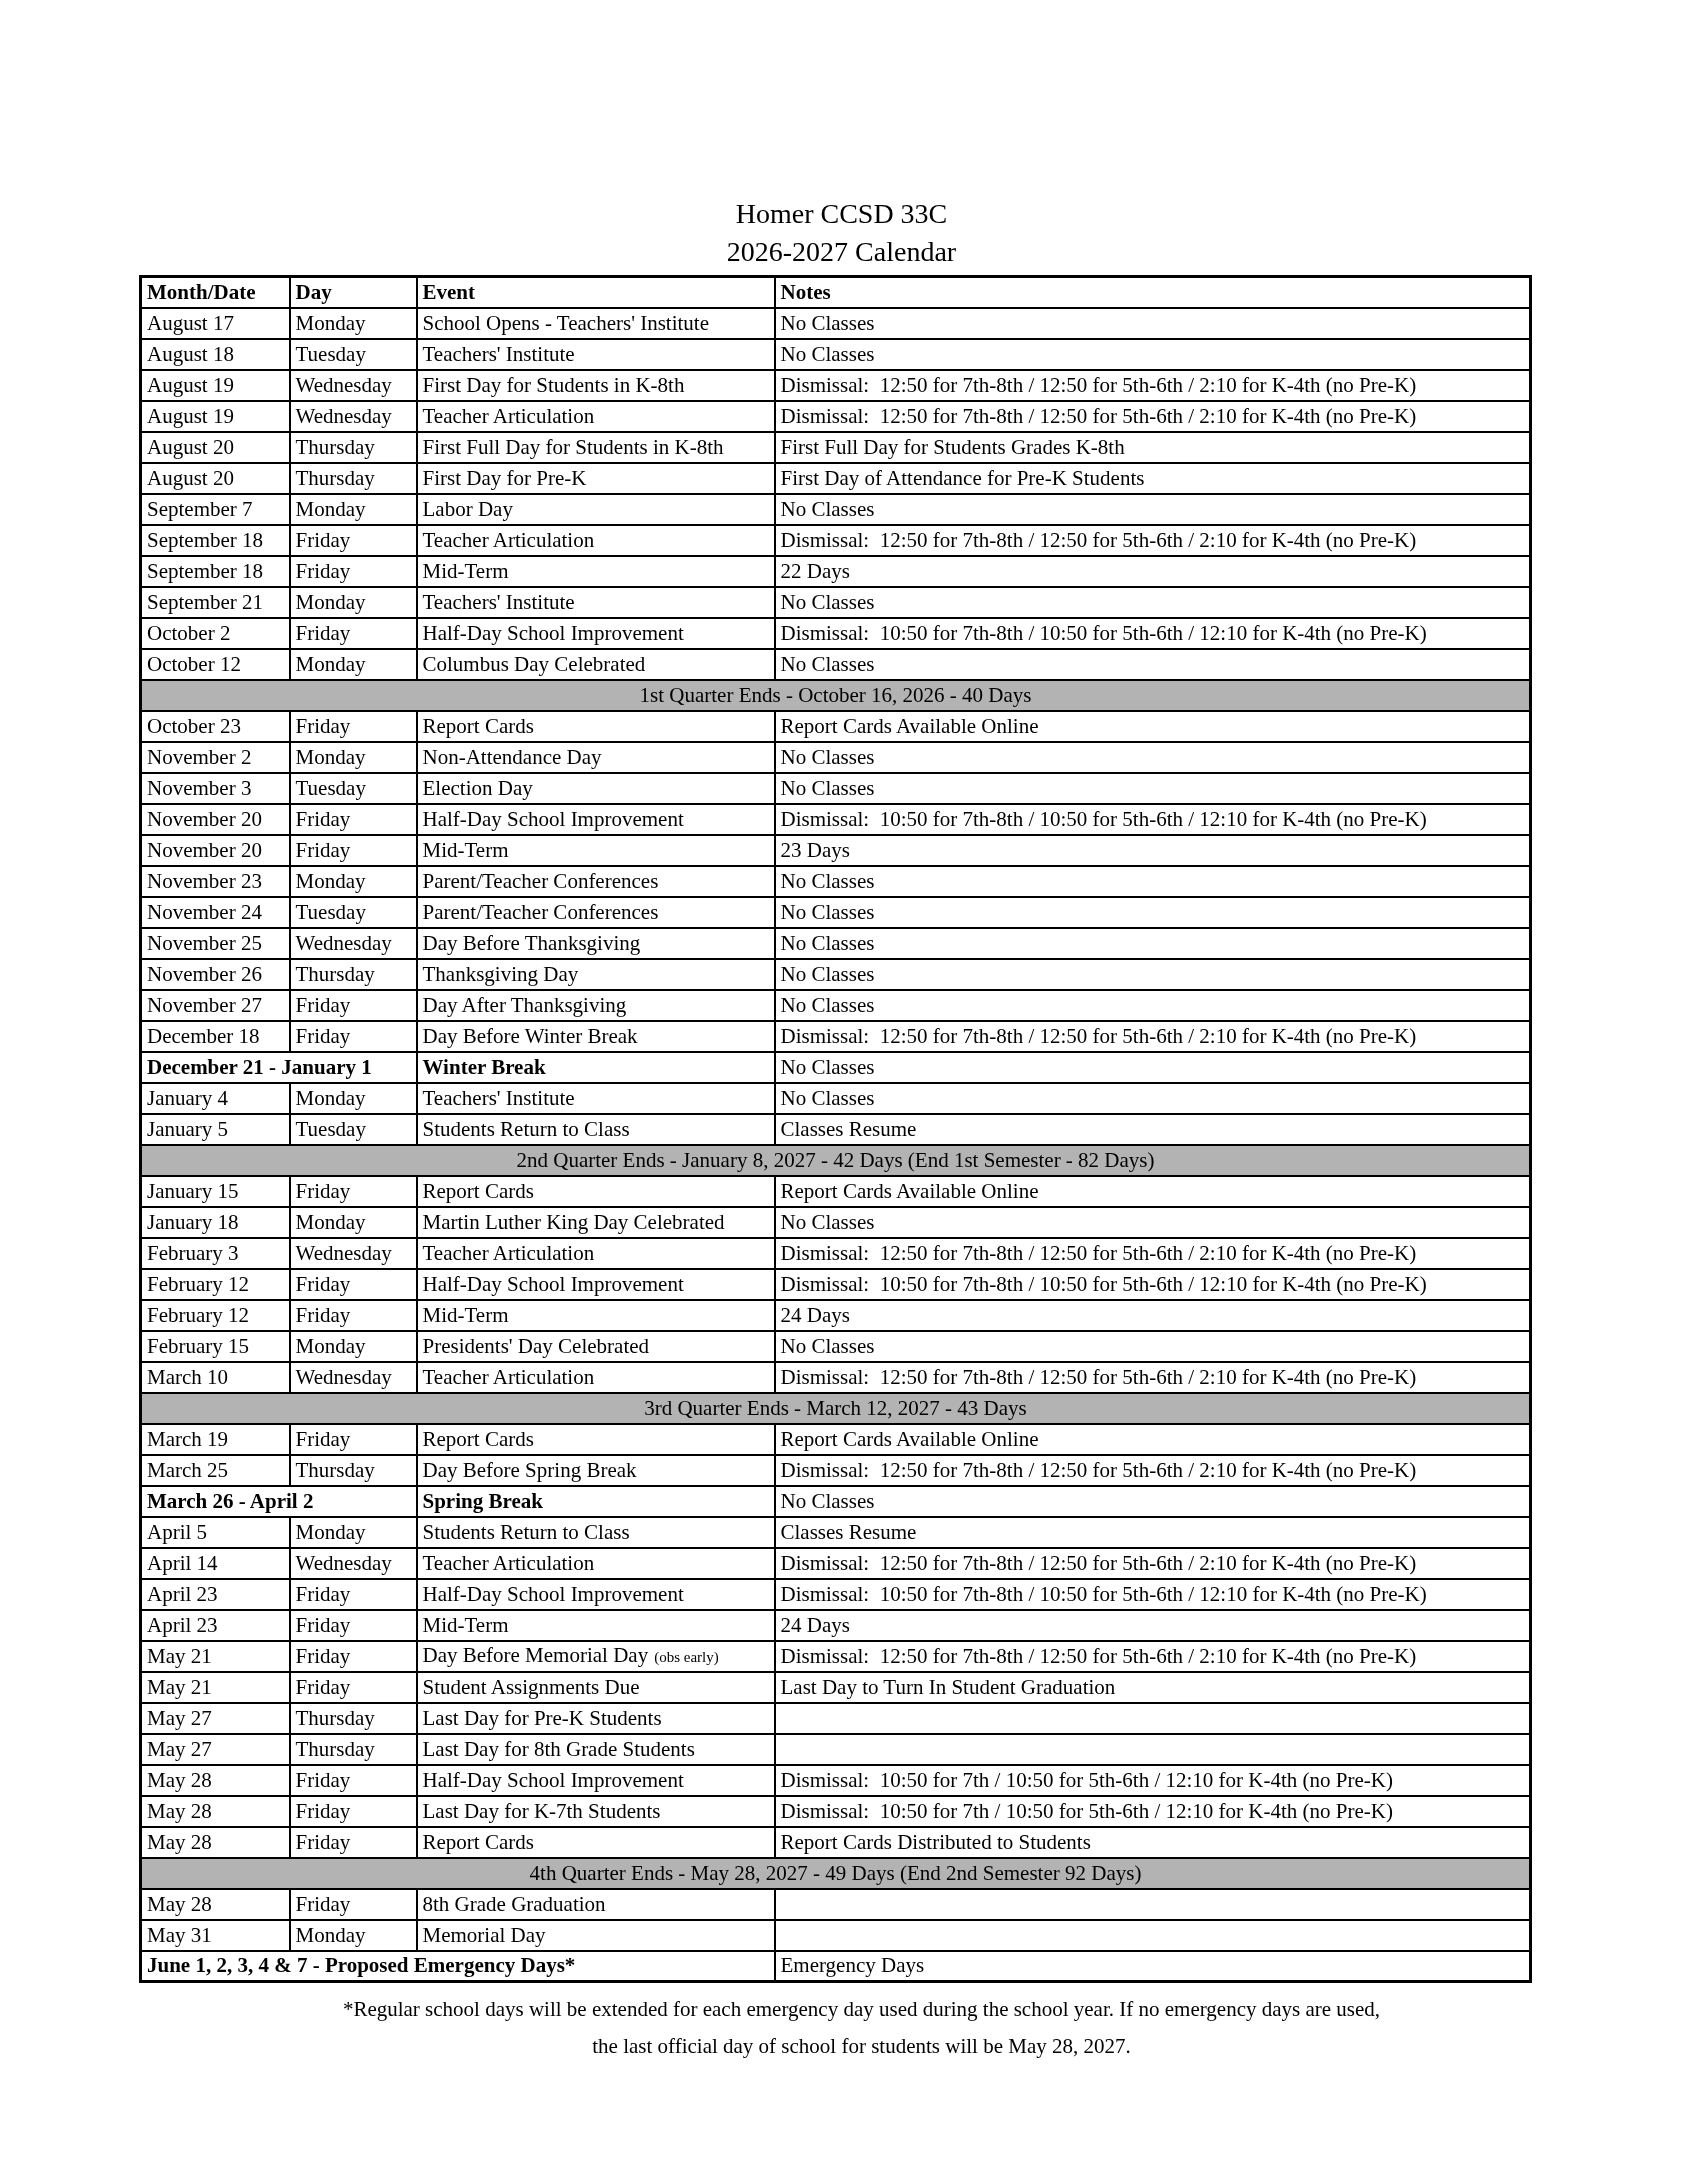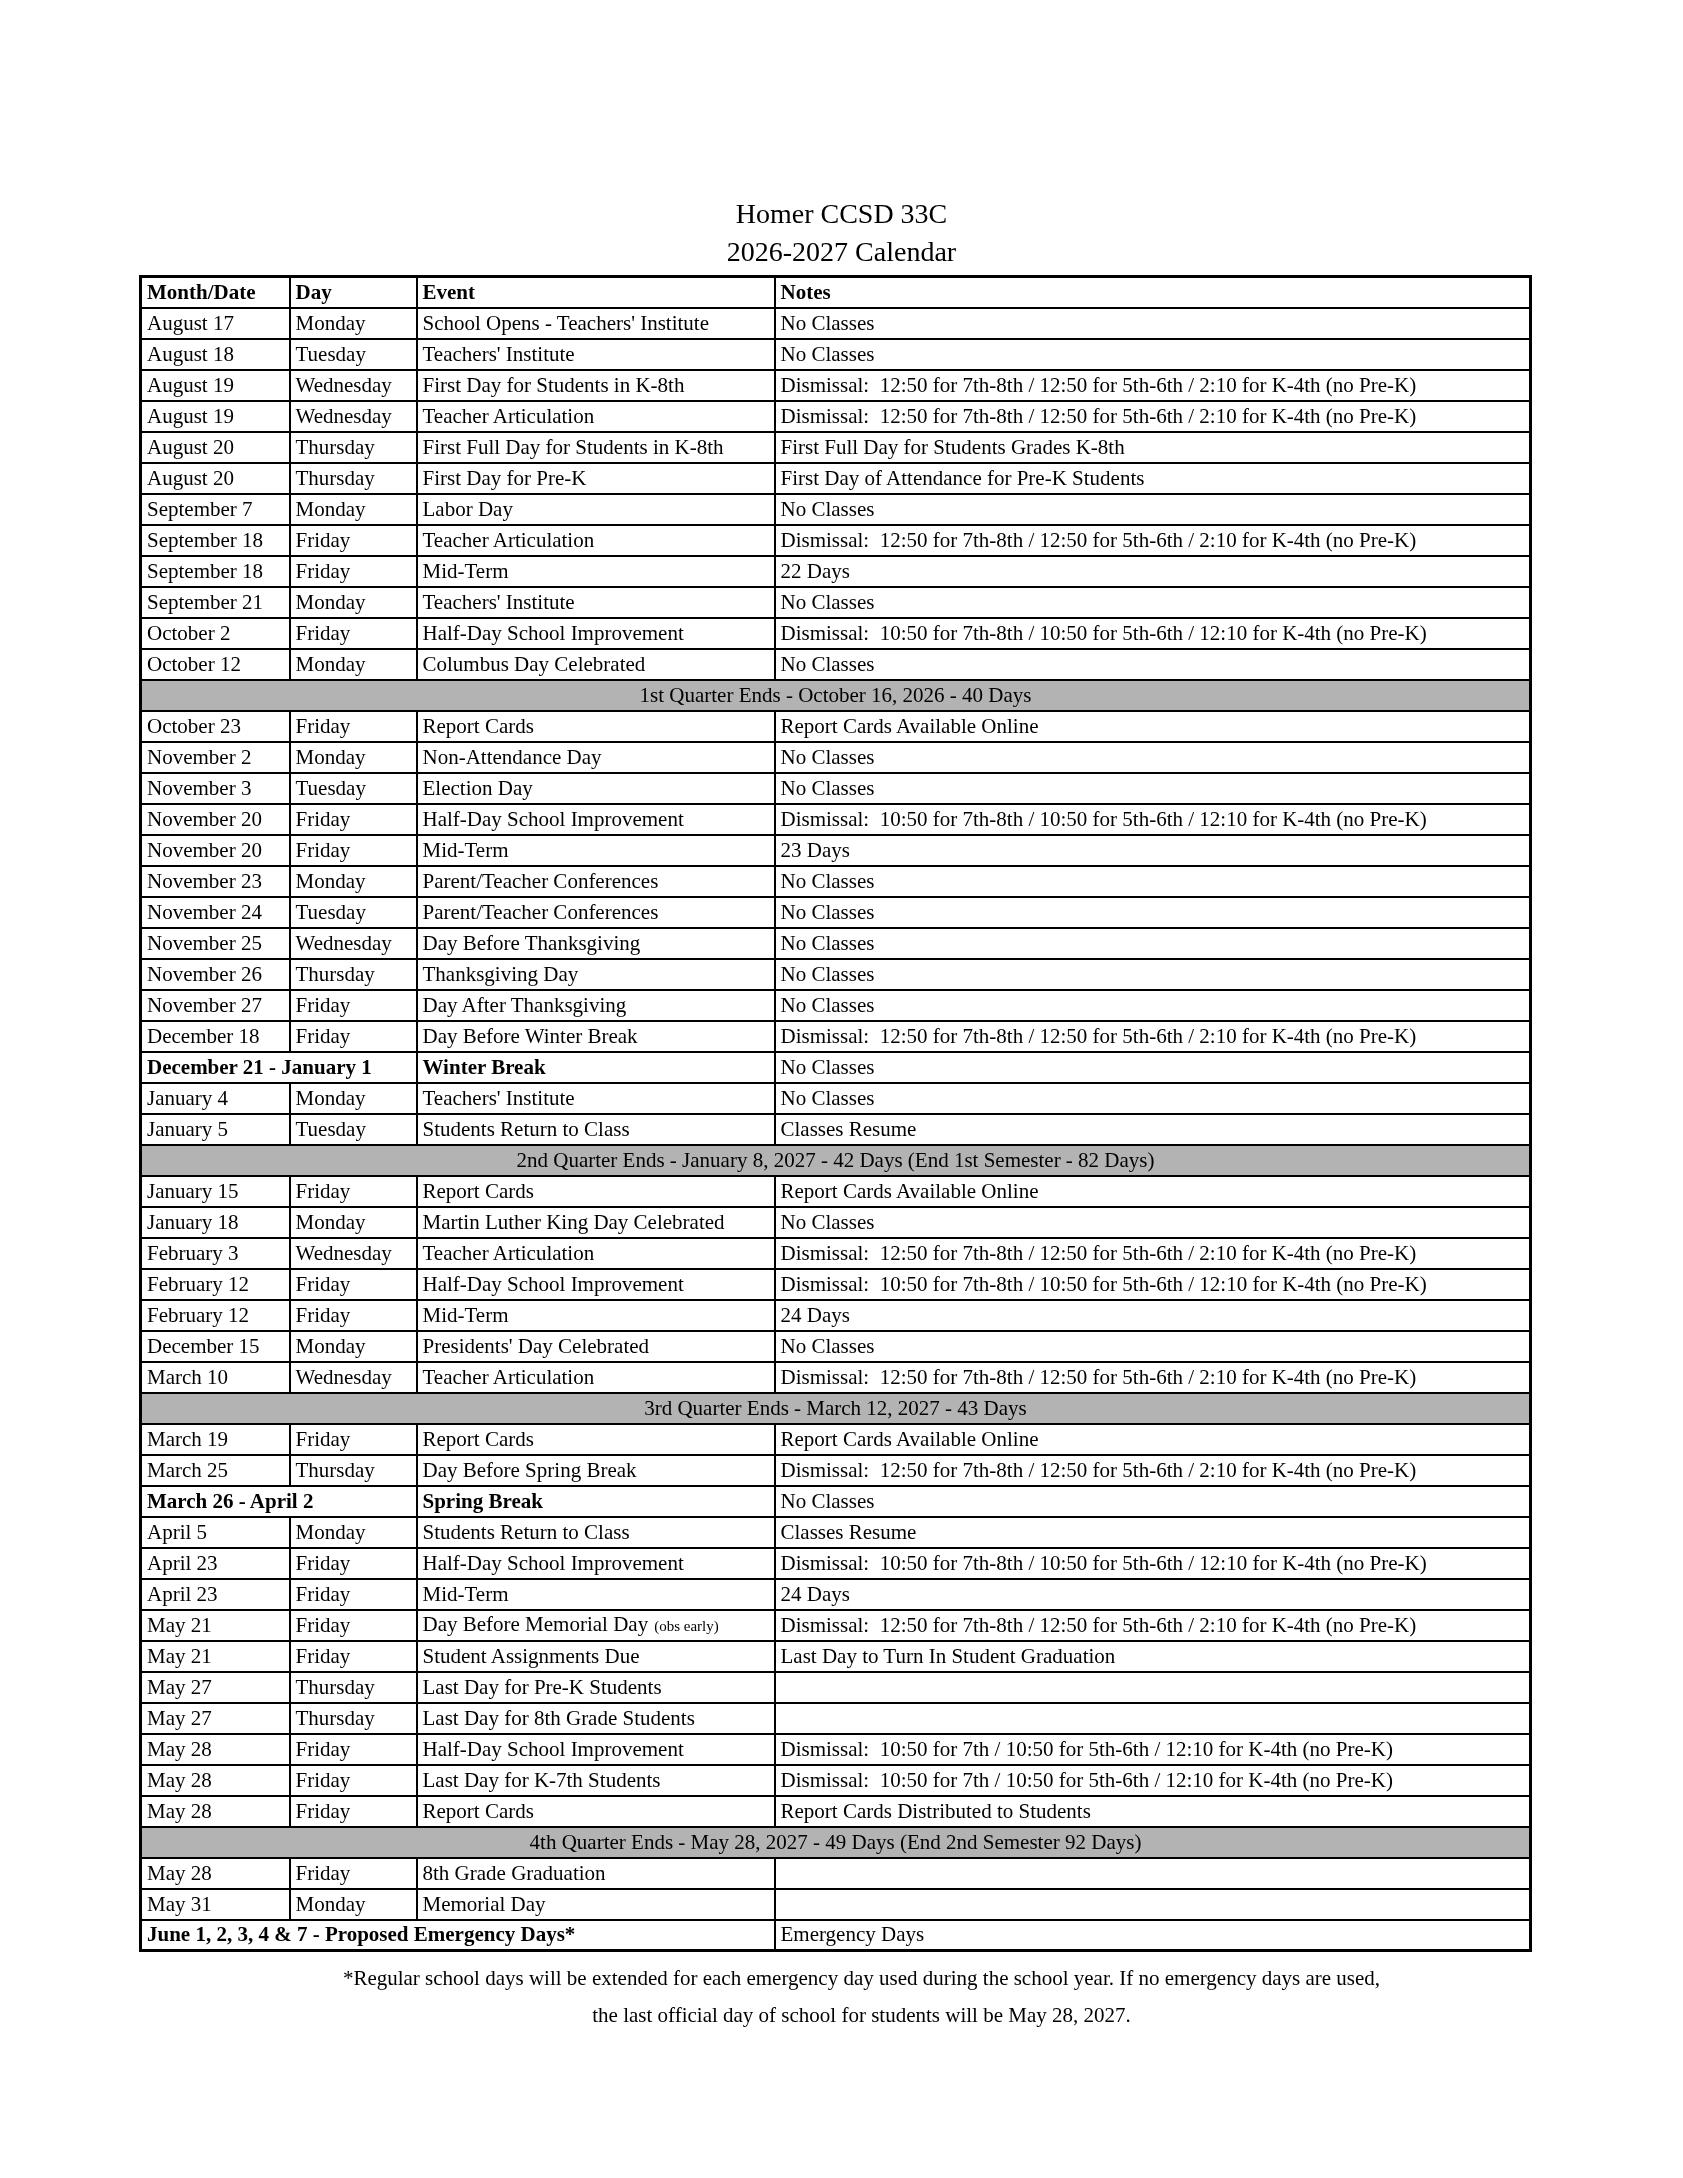--- a/index.html
+++ b/index.html
@@ -274,21 +274,21 @@
         <td><span>Half-Day School Improvement</span></td>
         <td>Dismissal:  10:50 for 7th-8th / 10:50 for 5th-6th / 12:10 for K-4th (no Pre-K)</td>
       </tr>
       <tr>
         <td>February 12</td>
         <td>Friday</td>
         <td><span>Mid-Term</span></td>
         <td>24 Days</td>
       </tr>
       <tr>
-        <td>December 15</td>
+        <td>February 15</td>
         <td>Monday</td>
         <td><span>Presidents' Day Celebrated</span></td>
         <td>No Classes</td>
       </tr>
       <tr>
         <td>March 10</td>
         <td>Wednesday</td>
         <td><span>Teacher Articulation</span></td>
         <td>Dismissal:  12:50 for 7th-8th / 12:50 for 5th-6th / 2:10 for K-4th (no Pre-K)</td>
       </tr>
@@ -310,20 +310,26 @@
       <tr>
         <td colspan="2" class="b">March 26 - April 2</td>
         <td class="b">Spring Break</td>
         <td>No Classes</td>
       </tr>
       <tr>
         <td>April 5</td>
         <td>Monday</td>
         <td><span>Students Return to Class</span></td>
         <td>Classes Resume</td>
+      </tr>
+      <tr>
+        <td>April 14</td>
+        <td>Wednesday</td>
+        <td><span>Teacher Articulation</span></td>
+        <td>Dismissal:  12:50 for 7th-8th / 12:50 for 5th-6th / 2:10 for K-4th (no Pre-K)</td>
       </tr>
       <tr>
         <td>April 23</td>
         <td>Friday</td>
         <td><span>Half-Day School Improvement</span></td>
         <td>Dismissal:  10:50 for 7th-8th / 10:50 for 5th-6th / 12:10 for K-4th (no Pre-K)</td>
       </tr>
       <tr>
         <td>April 23</td>
         <td>Friday</td>

